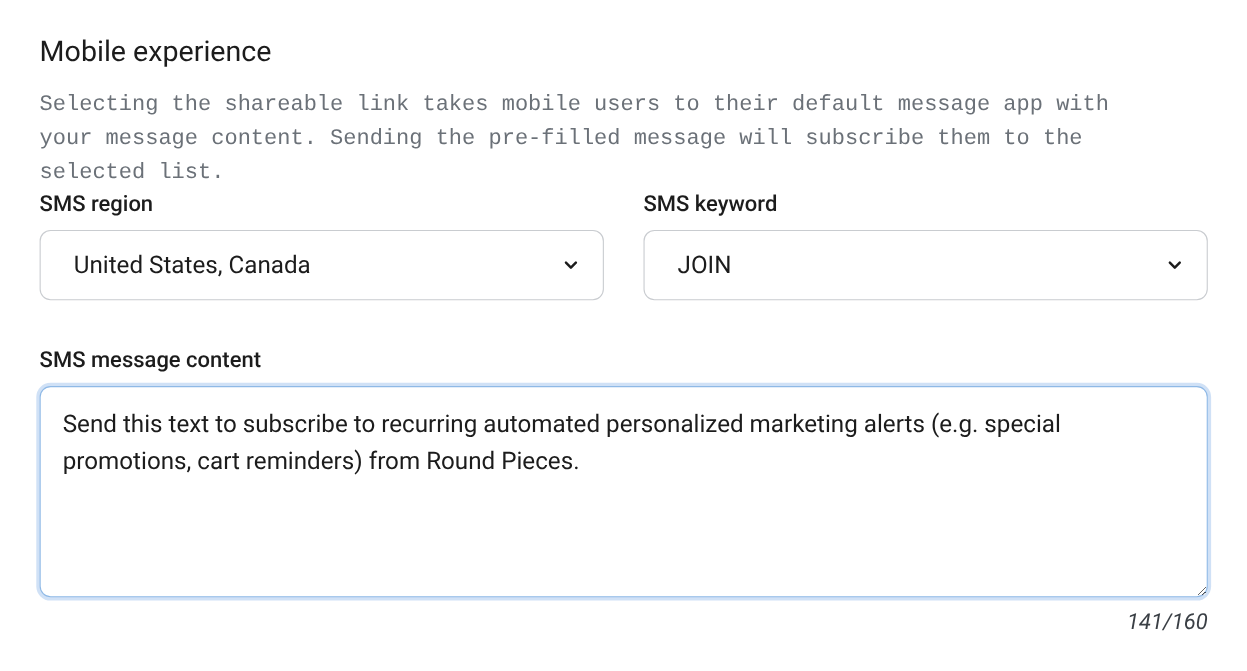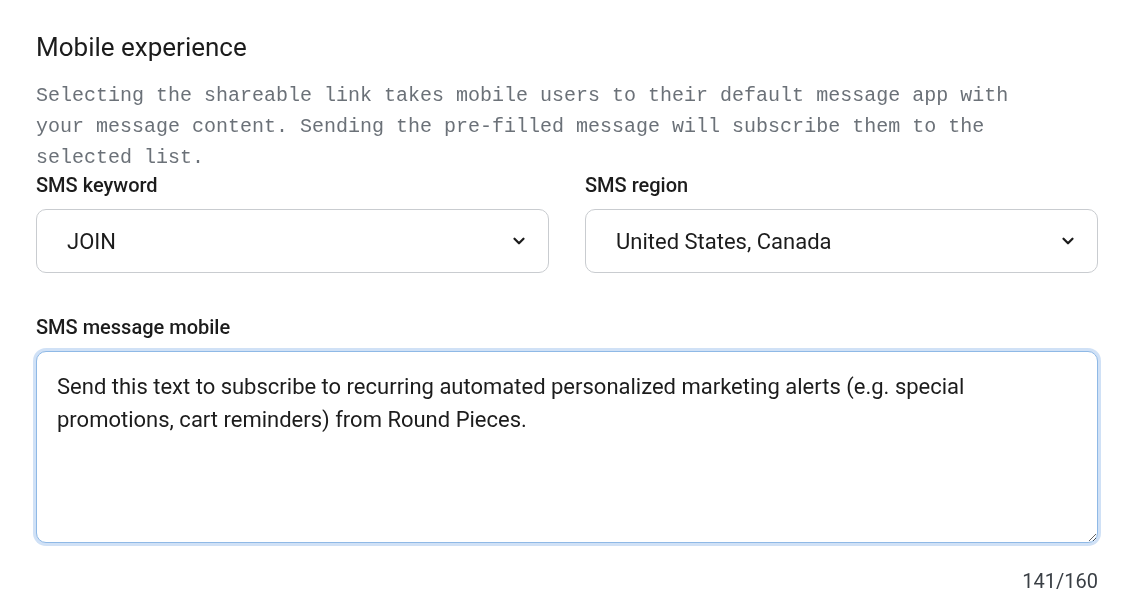--- a/index.html
+++ b/index.html
@@ -83,54 +83,55 @@
     font-size: 22px;
     line-height: 1.5;
     font-family: inherit;
     color: #1c1c1c;
     resize: both;
   }
   .char-count {
     text-align: right;
     font-size: 20px;
     color: #3a3f45;
-    margin-top: 22px;
+    margin-top: 6px;
+    font-style: italic;
   }
 </style>
 </head>
 <body>
 
 <h1 class="section-title">Mobile experience</h1>
 <p class="section-description">Selecting the shareable link takes mobile users to their default message app with your message content. Sending the pre-filled message will subscribe them to the selected list.</p>
 
 <div class="row">
+  <div class="field">
+    <label class="field-label">SMS region</label>
+    <div class="select" role="button" tabindex="0">
+      <span>United States, Canada</span>
+      <span class="chevron">
+        <svg viewBox="0 0 24 24" width="18" height="18" fill="none" stroke="#1c1c1c" stroke-width="3" stroke-linecap="round" stroke-linejoin="round">
+            <polyline points="6 9 12 15 18 9"></polyline>
+          </svg>
+      </span>
+    </div>
+  </div>
+
   <div class="field">
     <label class="field-label">SMS keyword</label>
     <div class="select" role="button" tabindex="0">
       <span>JOIN</span>
       <span class="chevron">
         <svg viewBox="0 0 24 24" width="18" height="18" fill="none" stroke="#1c1c1c" stroke-width="3" stroke-linecap="round" stroke-linejoin="round">
             <polyline points="6 9 12 15 18 9"></polyline>
           </svg>
       </span>
     </div>
   </div>
-
-  <div class="field">
-    <label class="field-label">SMS region</label>
-    <div class="select" role="button" tabindex="0">
-      <span>United States, Canada</span>
-      <span class="chevron">
-        <svg viewBox="0 0 24 24" width="18" height="18" fill="none" stroke="#1c1c1c" stroke-width="3" stroke-linecap="round" stroke-linejoin="round">
-            <polyline points="6 9 12 15 18 9"></polyline>
-          </svg>
-      </span>
-    </div>
-  </div>
 </div>
 
 <div class="field">
-  <label class="field-label">SMS message mobile</label>
+  <label class="field-label">SMS message content</label>
   <div class="textarea-wrap">
     <textarea class="msg" style="">Send this text to subscribe to recurring automated personalized marketing alerts (e.g. special promotions, cart reminders) from Round Pieces.</textarea>
   </div>
   <div class="char-count">141/160</div>
 </div>
 
 </body></html>

